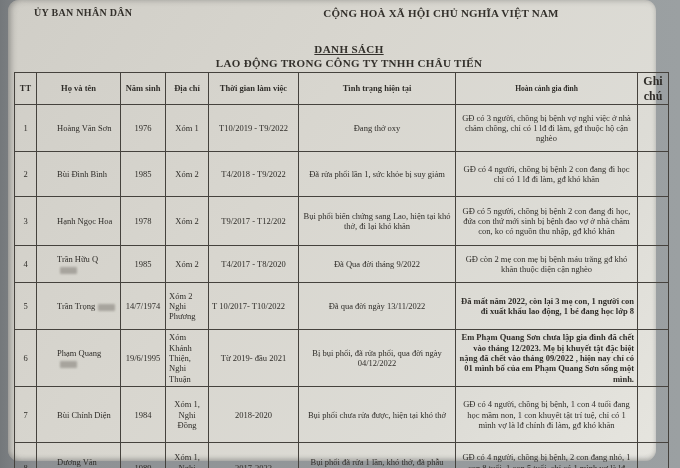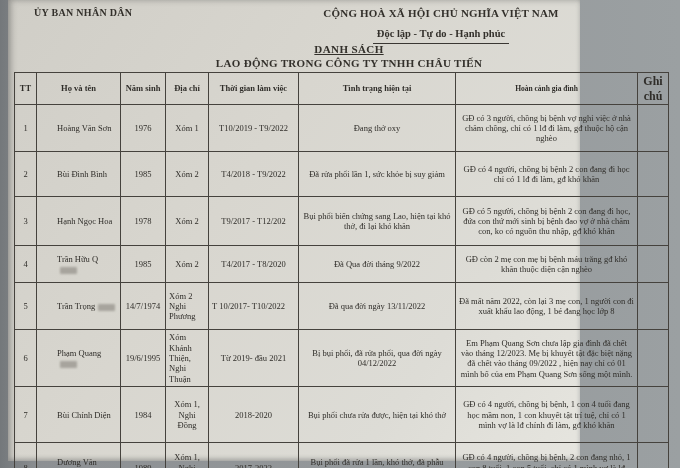--- a/index.html
+++ b/index.html
@@ -3,23 +3,24 @@
 <meta charset="utf-8">
 <style>
   html,body { margin:0; padding:0; background:#6f7275; }
   .photo {
     position:relative; width:680px; height:468px; overflow:hidden;
     background: linear-gradient(90deg,#74787b 0%, #8d9093 6%, #9ba0a2 100%);
     font-family:"Liberation Serif","DejaVu Serif",serif;
     color:#33302b;
   }
   .paper {
-    position:absolute; left:8px; top:0; width:572px; height:461px;
+    position:absolute; left:8px; top:0; width:648px; height:461px;
     background: linear-gradient(125deg,#d0cec7 0%, #d8d6cf 40%, #dddcd6 75%, #e6e5df 100%);
     box-shadow: inset 3px 0 6px rgba(60,60,60,.35), inset 0 -2px 4px rgba(90,95,100,.25);
+    border-radius: 11px;
   }
   .letterhead-org { position:absolute; left:26px; top:6px; text-align:center; line-height:1.35; }
   .letterhead-org .l1 { font-size:10px; font-weight:bold; letter-spacing:.3px; }
   .letterhead-org .l2 { font-size:10px; font-weight:bold; letter-spacing:.3px;
     border-bottom:1.4px solid #3a3733; padding:0 6px 1px 2px; display:inline-block; }
   .letterhead-nat { position:absolute; left:268px; top:6px; width:330px; text-align:center; line-height:1.4; }
   .letterhead-nat .l1 { font-size:11px; font-weight:bold; letter-spacing:.2px; }
   .letterhead-nat .l2 { font-size:10.5px; font-weight:bold;
     border-bottom:1.4px solid #3a3733; padding:0 4px 1px 4px; display:inline-block; }
   .doc-title { position:absolute; left:14px; top:43px; width:654px; text-align:center; line-height:1.25; }
@@ -38,41 +39,40 @@
   }
   .list th { font-weight:bold; height:22px; font-size:8.5px; }
   .list th.col-family { font-size:7.5px; }
   .list th.col-note { font-size:12px;margin-top:36px; }
   .list td.col-name { text-align:left; padding-left:20px; }
   .row-1 td { height:44px; } .row-2 td { height:42px; }
   .row-3 td { height:46px; } .row-4 td { height:34px; }
   .row-5 td { height:44px; } .row-6 td { height:54px; }
   .row-7 td { height:53px; } .row-8 td { height:47px; }
   .row-5 .col-address, .row-6 .col-address { text-align:left; padding-left:3px; }
-  .row-5 .col-family, .row-6 .col-family { text-align:center; }
+  .row-5 .col-family, .row-6 .col-family { text-align:right;font-weight:bold; }
   .row-5 .col-period { text-align:left; }
   .blur-chip {
     display:inline-block; width:17px; height:7px; margin-left:3px;
     background:#a7a49d; border-radius:1px; filter:blur(1.3px);
     vertical-align:middle;
   }
 </style>
 </head>
 <body>
 
 <div class="photo">
   <div class="paper">
 
     <div class="letterhead-org">
       <div class="l1">ỦY BAN NHÂN DÂN</div>
     </div>
 
     <div class="letterhead-nat">
       <div class="l1">CỘNG HOÀ XÃ HỘI CHỦ NGHĨA VIỆT NAM</div>
-      <div><span class="l2">Độc lập - Tự do - Hạnh phúc</span></div>
     </div>
 
     <div class="doc-title">
       <div class="l1">DANH SÁCH</div>
       <div class="l2">LAO ĐỘNG TRONG CÔNG TY TNHH CHÂU TIẾN</div>
     </div>
 
     <table class="list">
       <colgroup>
         <col style="width:22px">

